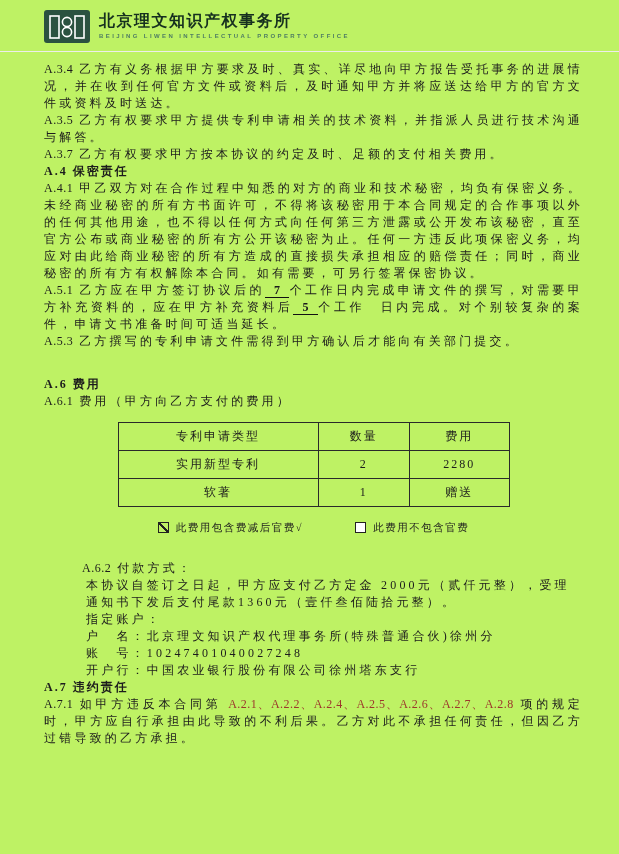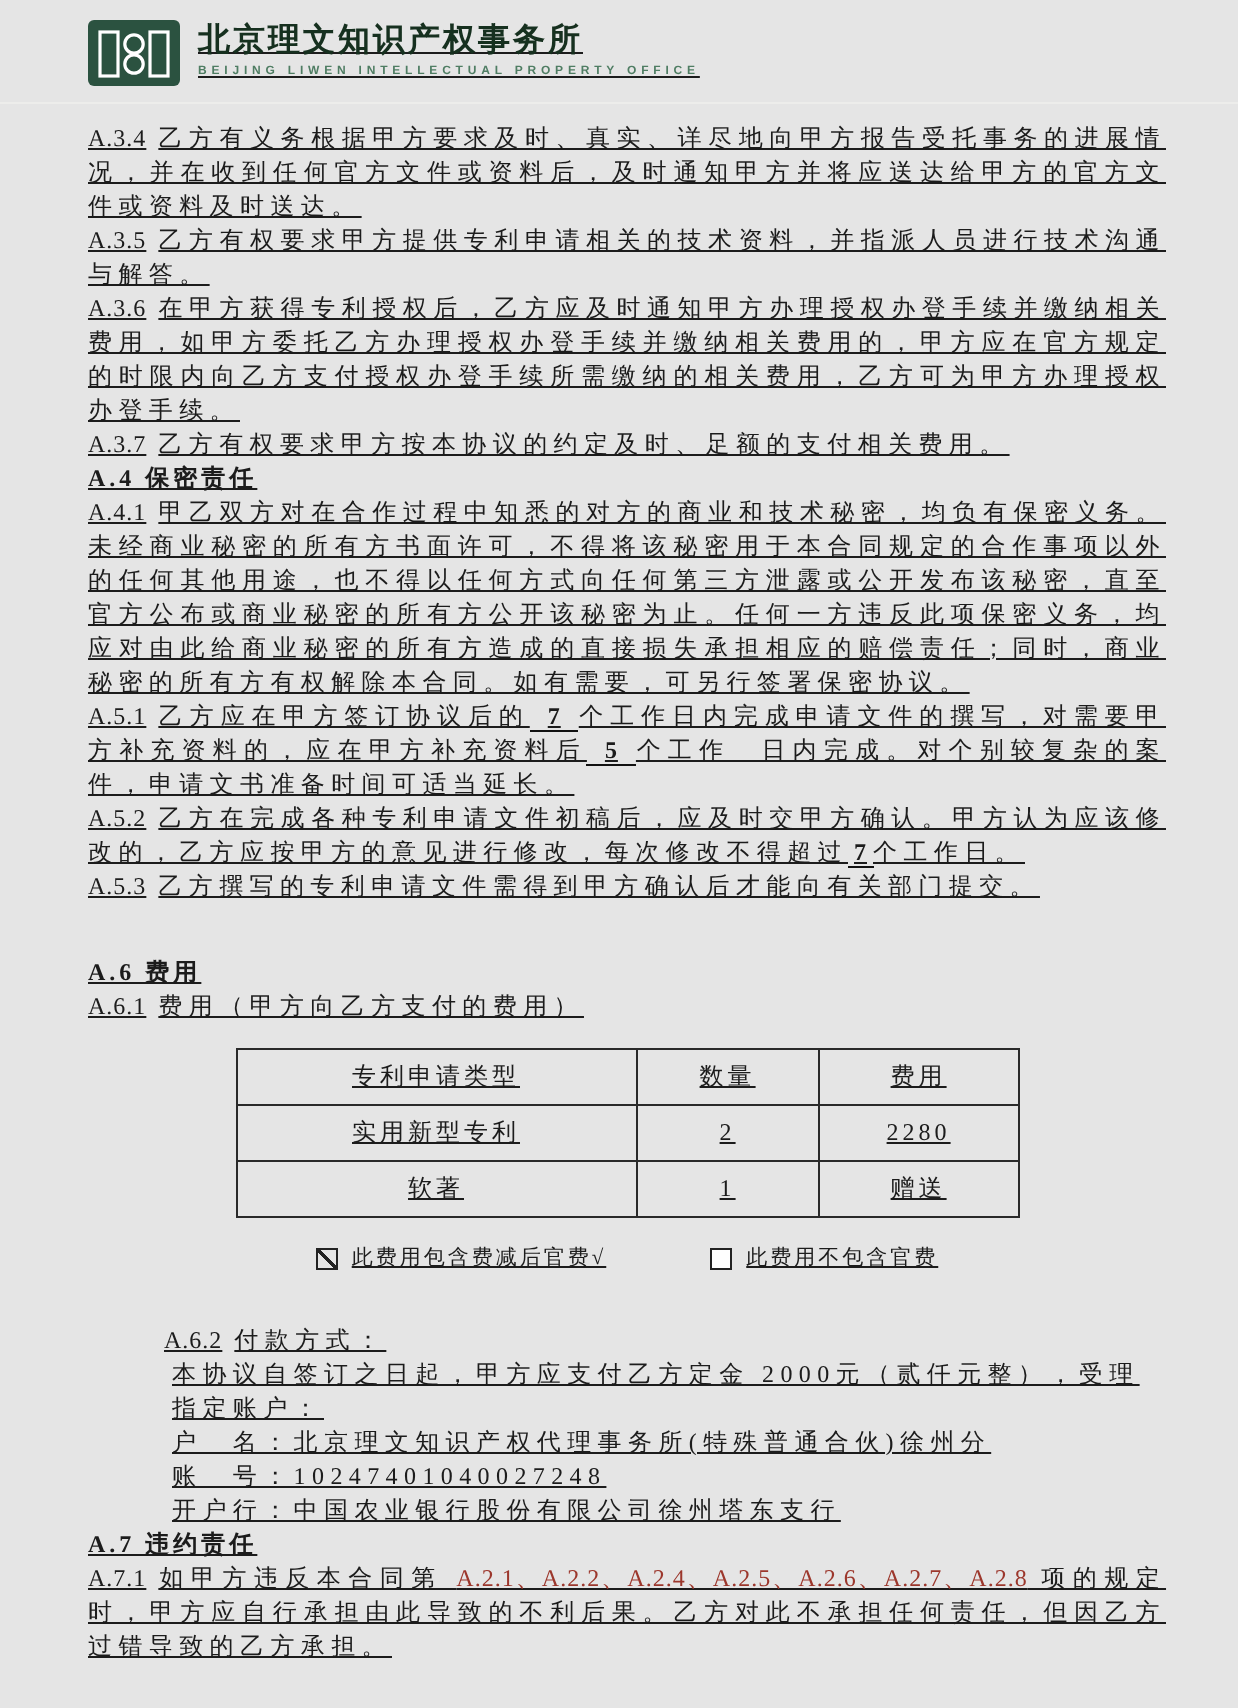--- a/index.html
+++ b/index.html
@@ -1,23 +1,22 @@
 <!DOCTYPE html>
 <html><head>
 <meta charset="utf-8">
 <style>
   html,body{margin:0;padding:0;background:#ffffff;}
   .page{
     position:relative;
     width:619px;height:854px;
-    background:#e5e5e5;
+    background:#bef264;
     overflow:hidden;
     font-family:"Liberation Serif","DejaVu Serif",serif;
     color:#1c1c1c;
-    text-decoration:underline;
   }
   
   .header{
     display:flex;align-items:center;gap:9px;
     padding:10px 0 0 44px;
   }
   .logo{
     width:46px;height:33px;border-radius:3px;
     background:#2b5240;
     display:flex;align-items:center;justify-content:center;
@@ -110,32 +109,30 @@
     </div>
   </div>
   <div class="header-rule"></div>
 
   <div class="doc">
 
     <p><span class="clause-label">A.3.4</span><span>乙方有义务根据甲方要求及时、真实、详尽地向甲方报告受托事务的进展情况，并在收到任何官方文件或资料后，及时通知甲方并将应送达给甲方的官方文件或资料及时送达。</span></p>
 
     <p><span class="clause-label">A.3.5</span><span>乙方有权要求甲方提供专利申请相关的技术资料，并指派人员进行技术沟通与解答。</span></p>
 
-    <p><span class="clause-label">A.3.6</span><span>在甲方获得专利授权后，乙方应及时通知甲方办理授权办登手续并缴纳相关费用，如甲方委托乙方办理授权办登手续并缴纳相关费用的，甲方应在官方规定的时限内向乙方支付授权办登手续所需缴纳的相关费用，乙方可为甲方办理授权办登手续。</span></p>
 
     <p><span class="clause-label">A.3.7</span><span>乙方有权要求甲方按本协议的约定及时、足额的支付相关费用。</span></p>
 
     <p class="sec-h">A.4 保密责任</p>
 
     <p><span class="clause-label">A.4.1</span><span>甲乙双方对在合作过程中知悉的对方的商业和技术秘密，均负有保密义务。未经商业秘密的所有方书面许可，不得将该秘密用于本合同规定的合作事项以外的任何其他用途，也不得以任何方式向任何第三方泄露或公开发布该秘密，直至官方公布或商业秘密的所有方公开该秘密为止。任何一方违反此项保密义务，均应对由此给商业秘密的所有方造成的直接损失承担相应的赔偿责任；同时，商业秘密的所有方有权解除本合同。如有需要，可另行签署保密协议。</span></p>
 
 
     <p><span class="clause-label">A.5.1</span><span>乙方应在甲方签订协议后的</span><span class="blank">7</span><span>个工作日内完成申请文件的撰写，对需要甲方补充资料的，应在甲方补充资料后</span><span class="blank">5</span><span>个工作　日内完成。对个别较复杂的案件，申请文书准备时间可适当延长。</span></p>
 
-    <p><span class="clause-label">A.5.2</span><span>乙方在完成各种专利申请文件初稿后，应及时交甲方确认。甲方认为应该修改的，乙方应按甲方的意见进行修改，每次修改不得超过</span><span class="blank-sm">7</span><span>个工作日。</span></p>
 
     <p><span class="clause-label">A.5.3</span><span>乙方撰写的专利申请文件需得到甲方确认后才能向有关部门提交。</span></p>
 
     <p class="sec-h gap-lg">A.6 费用</p>
 
     <p><span class="clause-label">A.6.1</span><span>费用（甲方向乙方支付的费用）</span></p>
 
     <table class="fee-table">
       <tbody>
           <tr>
@@ -163,20 +160,21 @@
       </div>
       <div class="cb-item">
         <span class="cb-box"></span>
         <span>此费用不包含官费</span>
       </div>
     </div>
 
     <div class="pay">
       <p><span class="clause-label">A.6.2</span><span>付款方式：</span></p>
       <p class="pay-line">本协议自签订之日起，甲方应支付乙方定金 2000元（贰仟元整），受理</p>
+      <p class="pay-line">通知书下发后支付尾款1360元（壹仟叁佰陆拾元整）。</p>
       <p class="pay-line">指定账户：</p>
       <p class="pay-line acct">户　名：北京理文知识产权代理事务所(特殊普通合伙)徐州分</p>
       <p class="pay-line">账　号：10247401040027248</p>
       <p class="pay-line">开户行：中国农业银行股份有限公司徐州塔东支行</p>
     </div>
 
     <p class="sec-h">A.7 违约责任</p>
 
     <p><span class="clause-label">A.7.1</span><span>如甲方违反本合同第 </span><span class="refs">A.2.1、A.2.2、A.2.4、A.2.5、A.2.6、A.2.7、A.2.8</span><span> 项的规定时，甲方应自行承担由此导致的不利后果。乙方对此不承担任何责任，但因乙方过错导致的乙方承担。</span></p>
 

